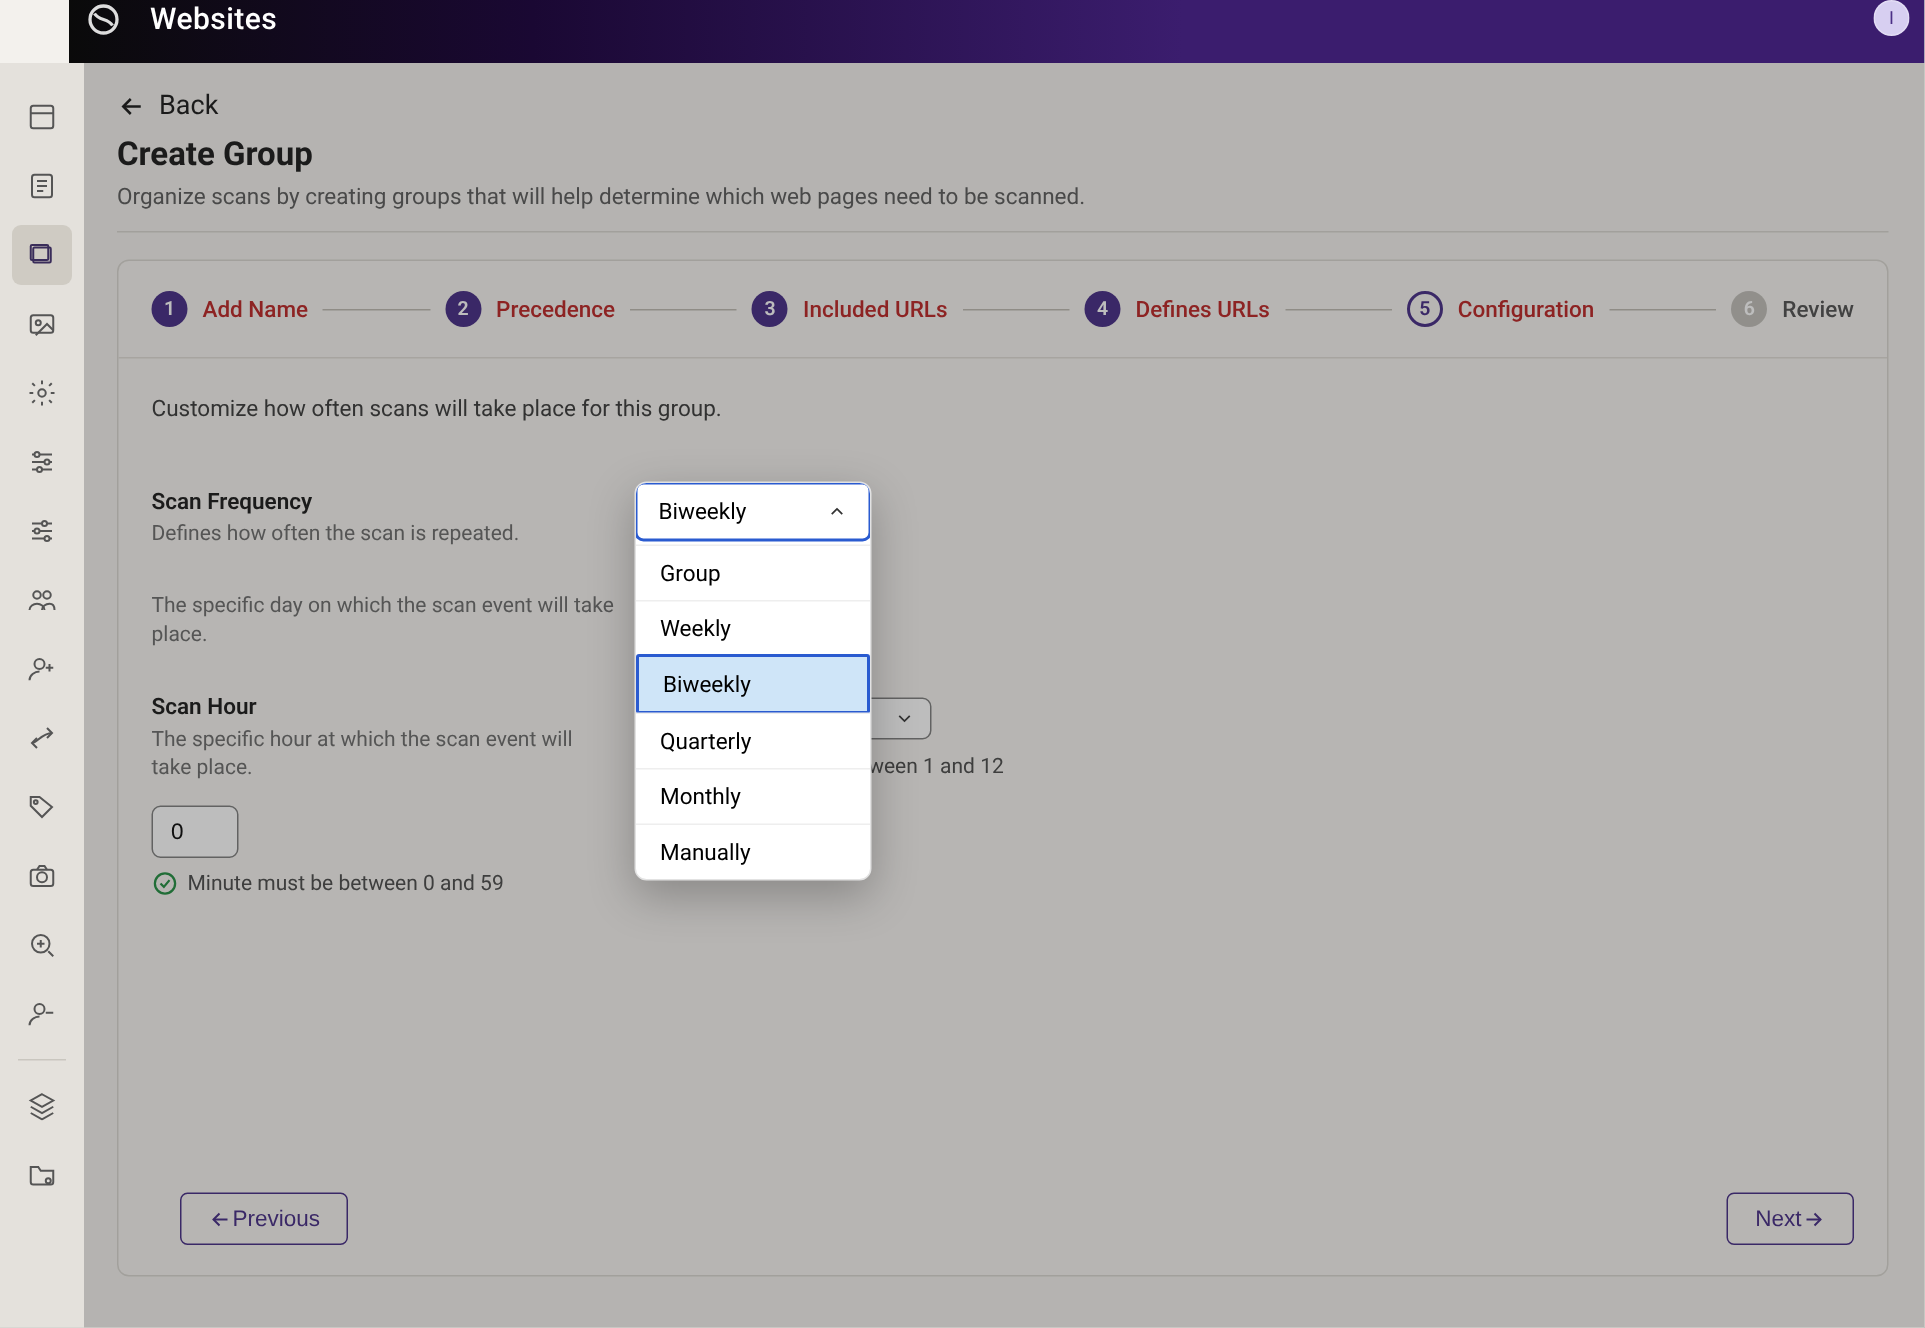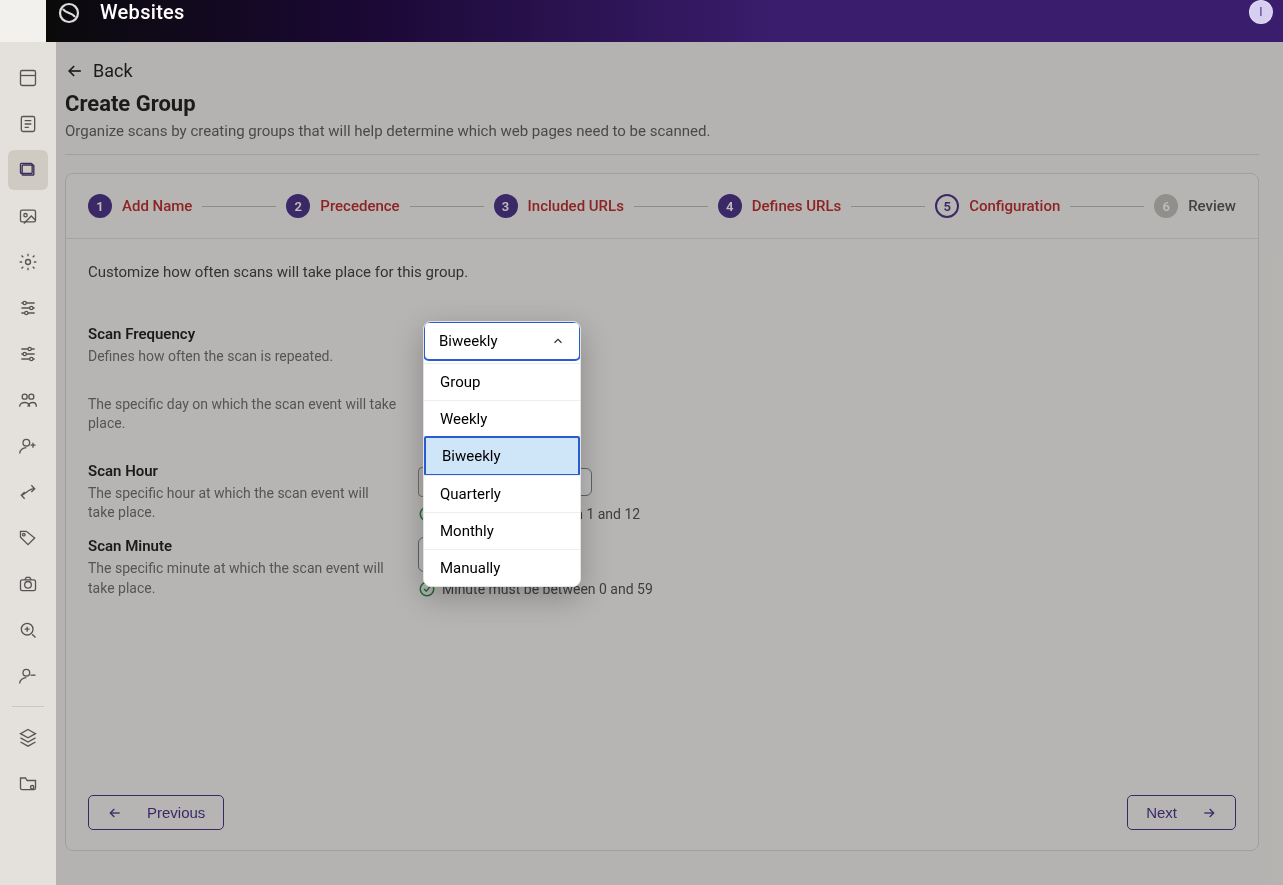--- a/index.html
+++ b/index.html
@@ -70,21 +70,21 @@
     .side-group-sep {
       width: 32px;
       height: 1px;
       background: #c9c6bf;
       margin: 4px 0;
     }
     
     .main {
       position: absolute;
       top: 42px; left: 56px; right: 0; bottom: 0;
-      padding: 18px 24px 18px 9px;
+      padding: 18px 24px 18px 22px;
       overflow: auto;
     }
     .back {
       display: flex;
       align-items: center;
       gap: 8px;
       color: #111;
       font-size: 18px;
       margin-bottom: 10px;
       cursor: pointer;
@@ -148,22 +148,22 @@
     .body {
       padding: 24px 22px 90px 22px;
     }
     .body-intro {
       font-size: 15px;
       color: #333;
       margin-bottom: 44px;
     }
     .field-row {
       display: flex;
-      align-items: flex-end;
-      gap: 20px;
+      align-items: center;
+      gap: 36px;
       margin-bottom: 28px;
     }
     .field-label {
       width: 310px;
       flex-shrink: 0;
     }
     .field-label .lbl {
       font-size: 15px;
       font-weight: 600;
       color: #111;
@@ -229,29 +229,30 @@
     }
     .footer {
       position: absolute;
       left: 22px; right: 22px; bottom: 20px;
       display: flex;
       justify-content: space-between;
     }
     .btn {
       display: flex;
       align-items: center;
-      gap: 24px;
+      gap: 0;
       border: 1.5px solid #3f2480;
       color: #3f2480;
       background: transparent;
       border-radius: 5px;
       padding: 8px 18px;
       font-size: 15px;
       font-weight: 500;
       cursor: pointer;
+      margin-left: 19px;
     }
     
     .overlay {
       position: absolute;
       top: 42px; left: 56px; right: 0; bottom: 0;
       background: rgba(50,50,50,0.32);
       pointer-events: none;
     }
     
     .dropdown {
@@ -505,24 +506,20 @@
             <svg width="18" height="18" viewBox="0 0 24 24" fill="none" stroke="currentColor" stroke-width="2">
                 <circle cx="12" cy="12" r="9"></circle>
                 <path d="M8 12l3 3 5-6"></path>
               </svg>
             <span>Hour must be between 1 and 12</span>
           </div>
         </div>
       </div>
 
       <div class="field-row">
-        <div class="field-label">
-          <div class="lbl">Scan Minute</div>
-          <div class="desc">The specific minute at which the scan event will take place.</div>
-        </div>
         <div class="field-control" style="flex-direction:column; align-items:flex-start; gap:8px;">
           <input class="num-input" value="0" style="">
           <div class="hint">
             <svg width="18" height="18" viewBox="0 0 24 24" fill="none" stroke="currentColor" stroke-width="2">
                 <circle cx="12" cy="12" r="9"></circle>
                 <path d="M8 12l3 3 5-6"></path>
               </svg>
             <span>Minute must be between 0 and 59</span>
           </div>
         </div>

